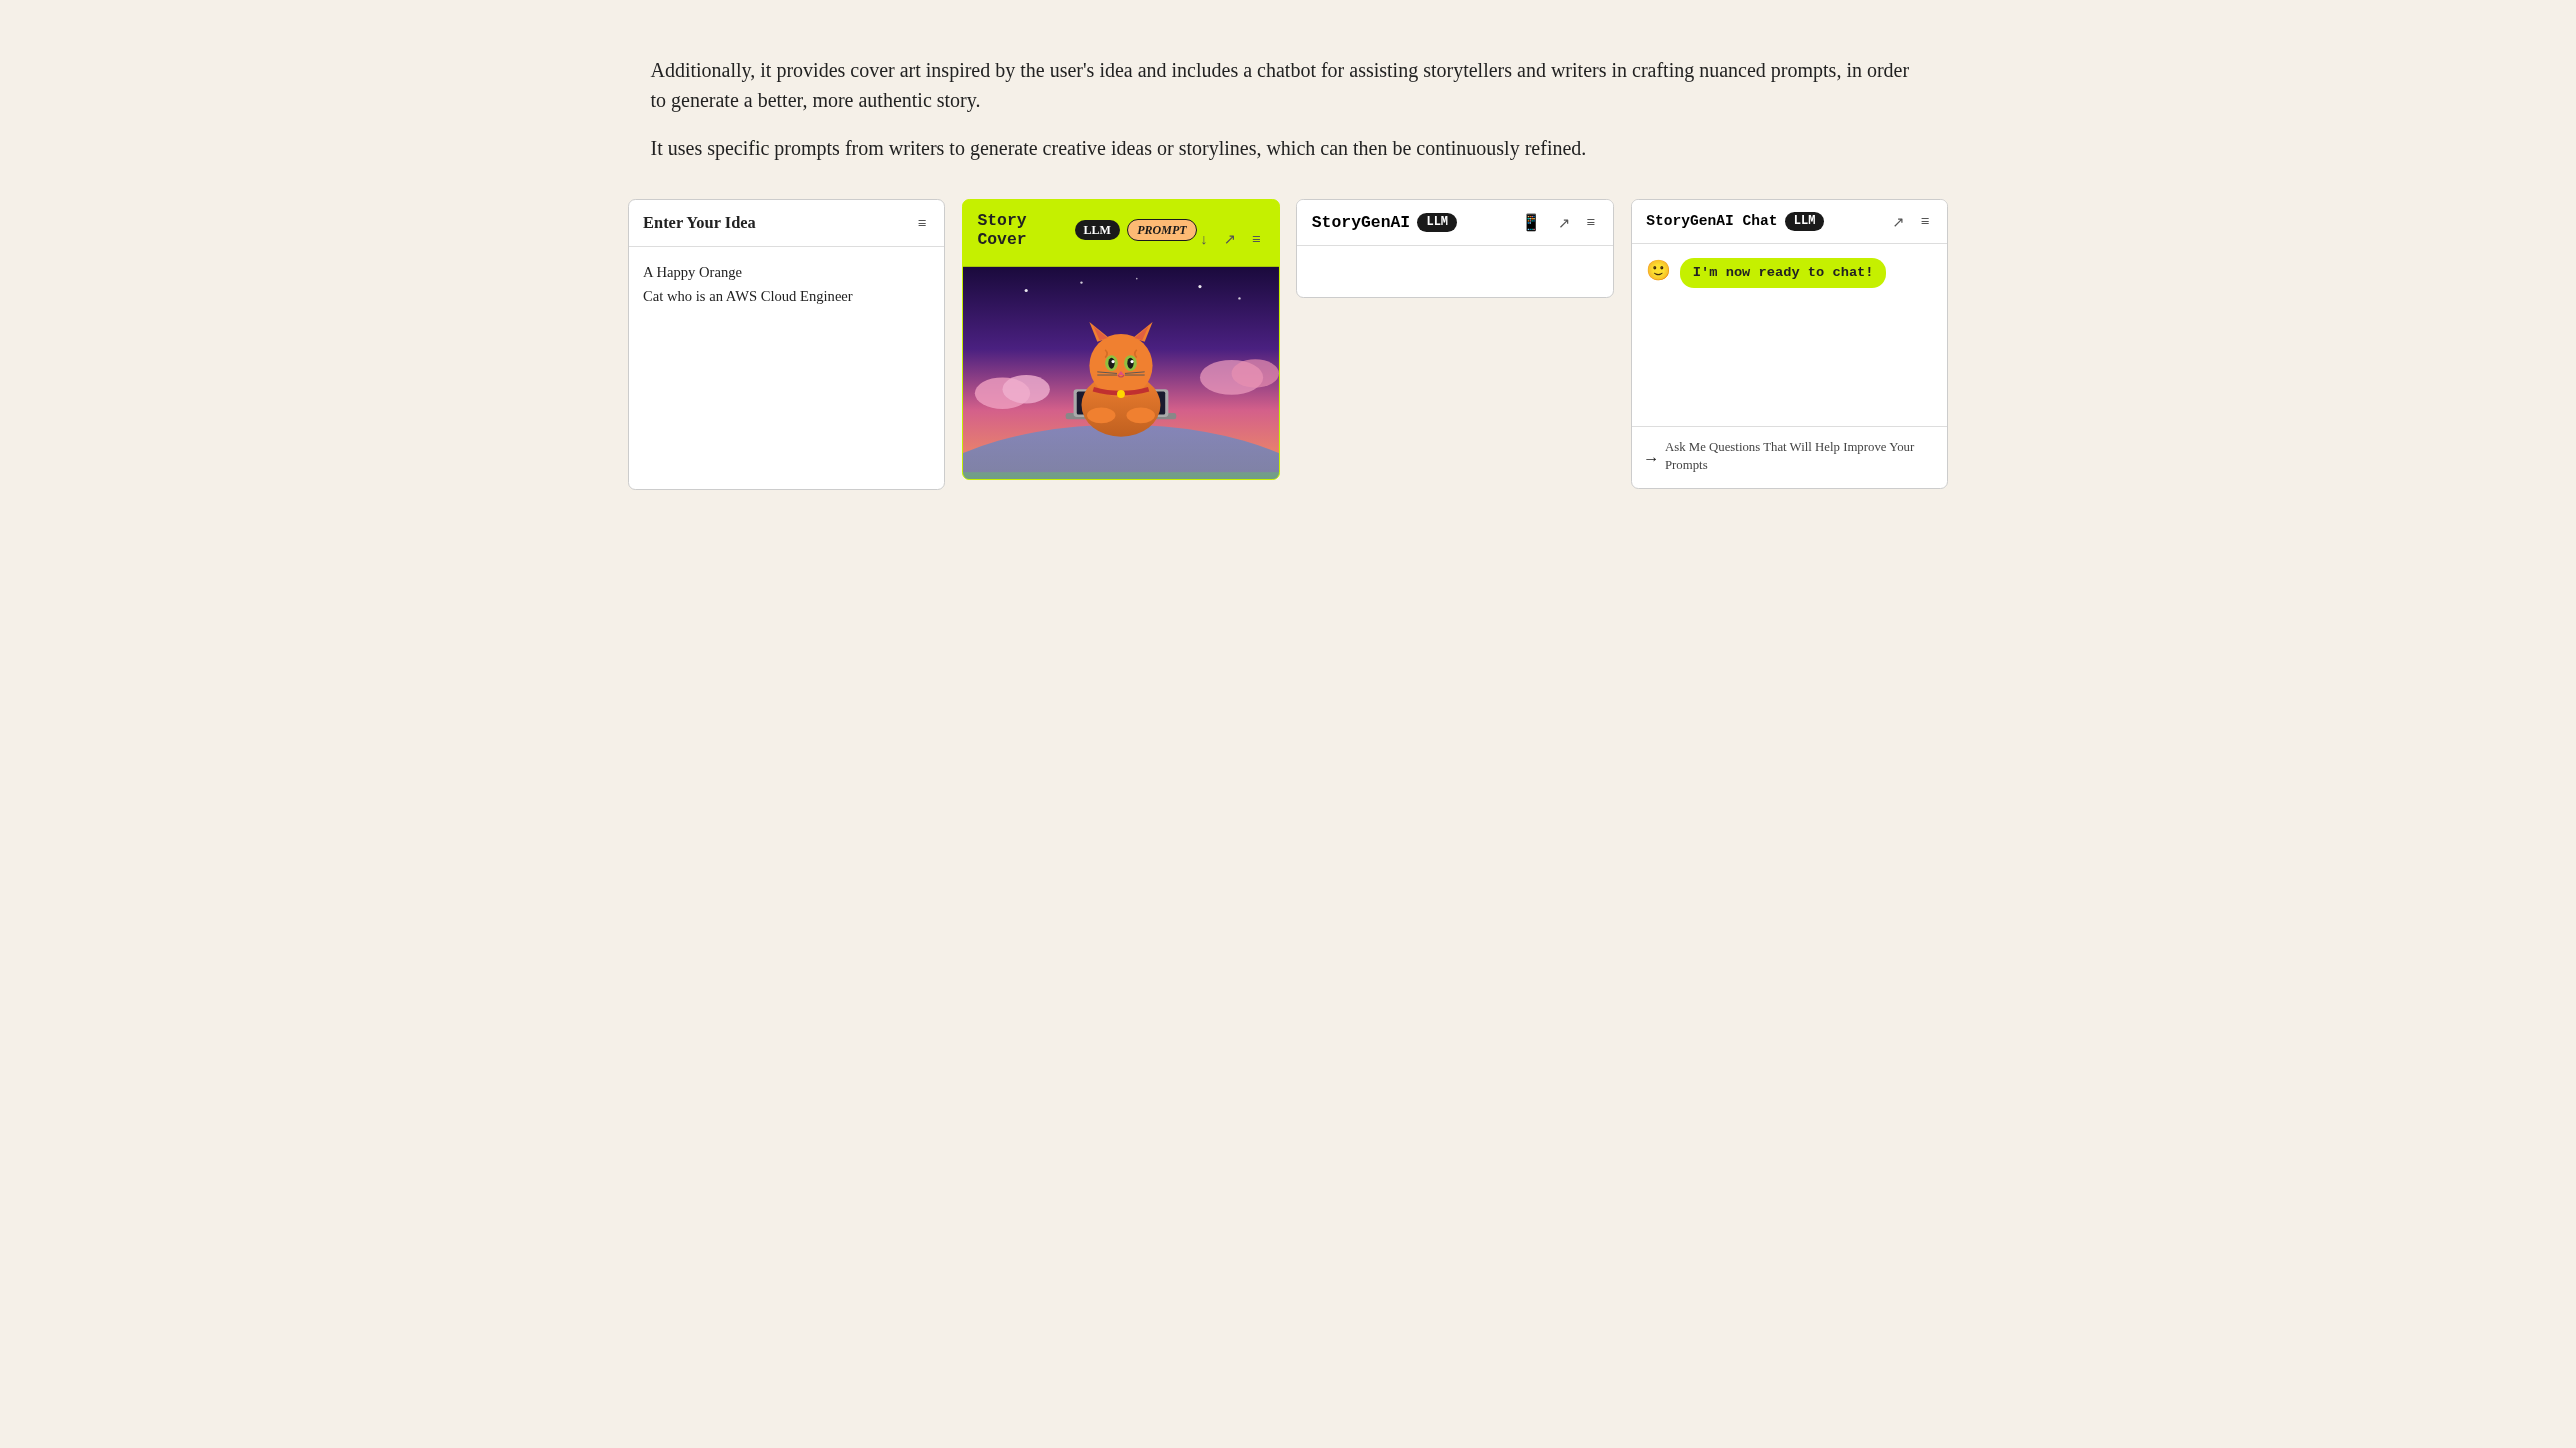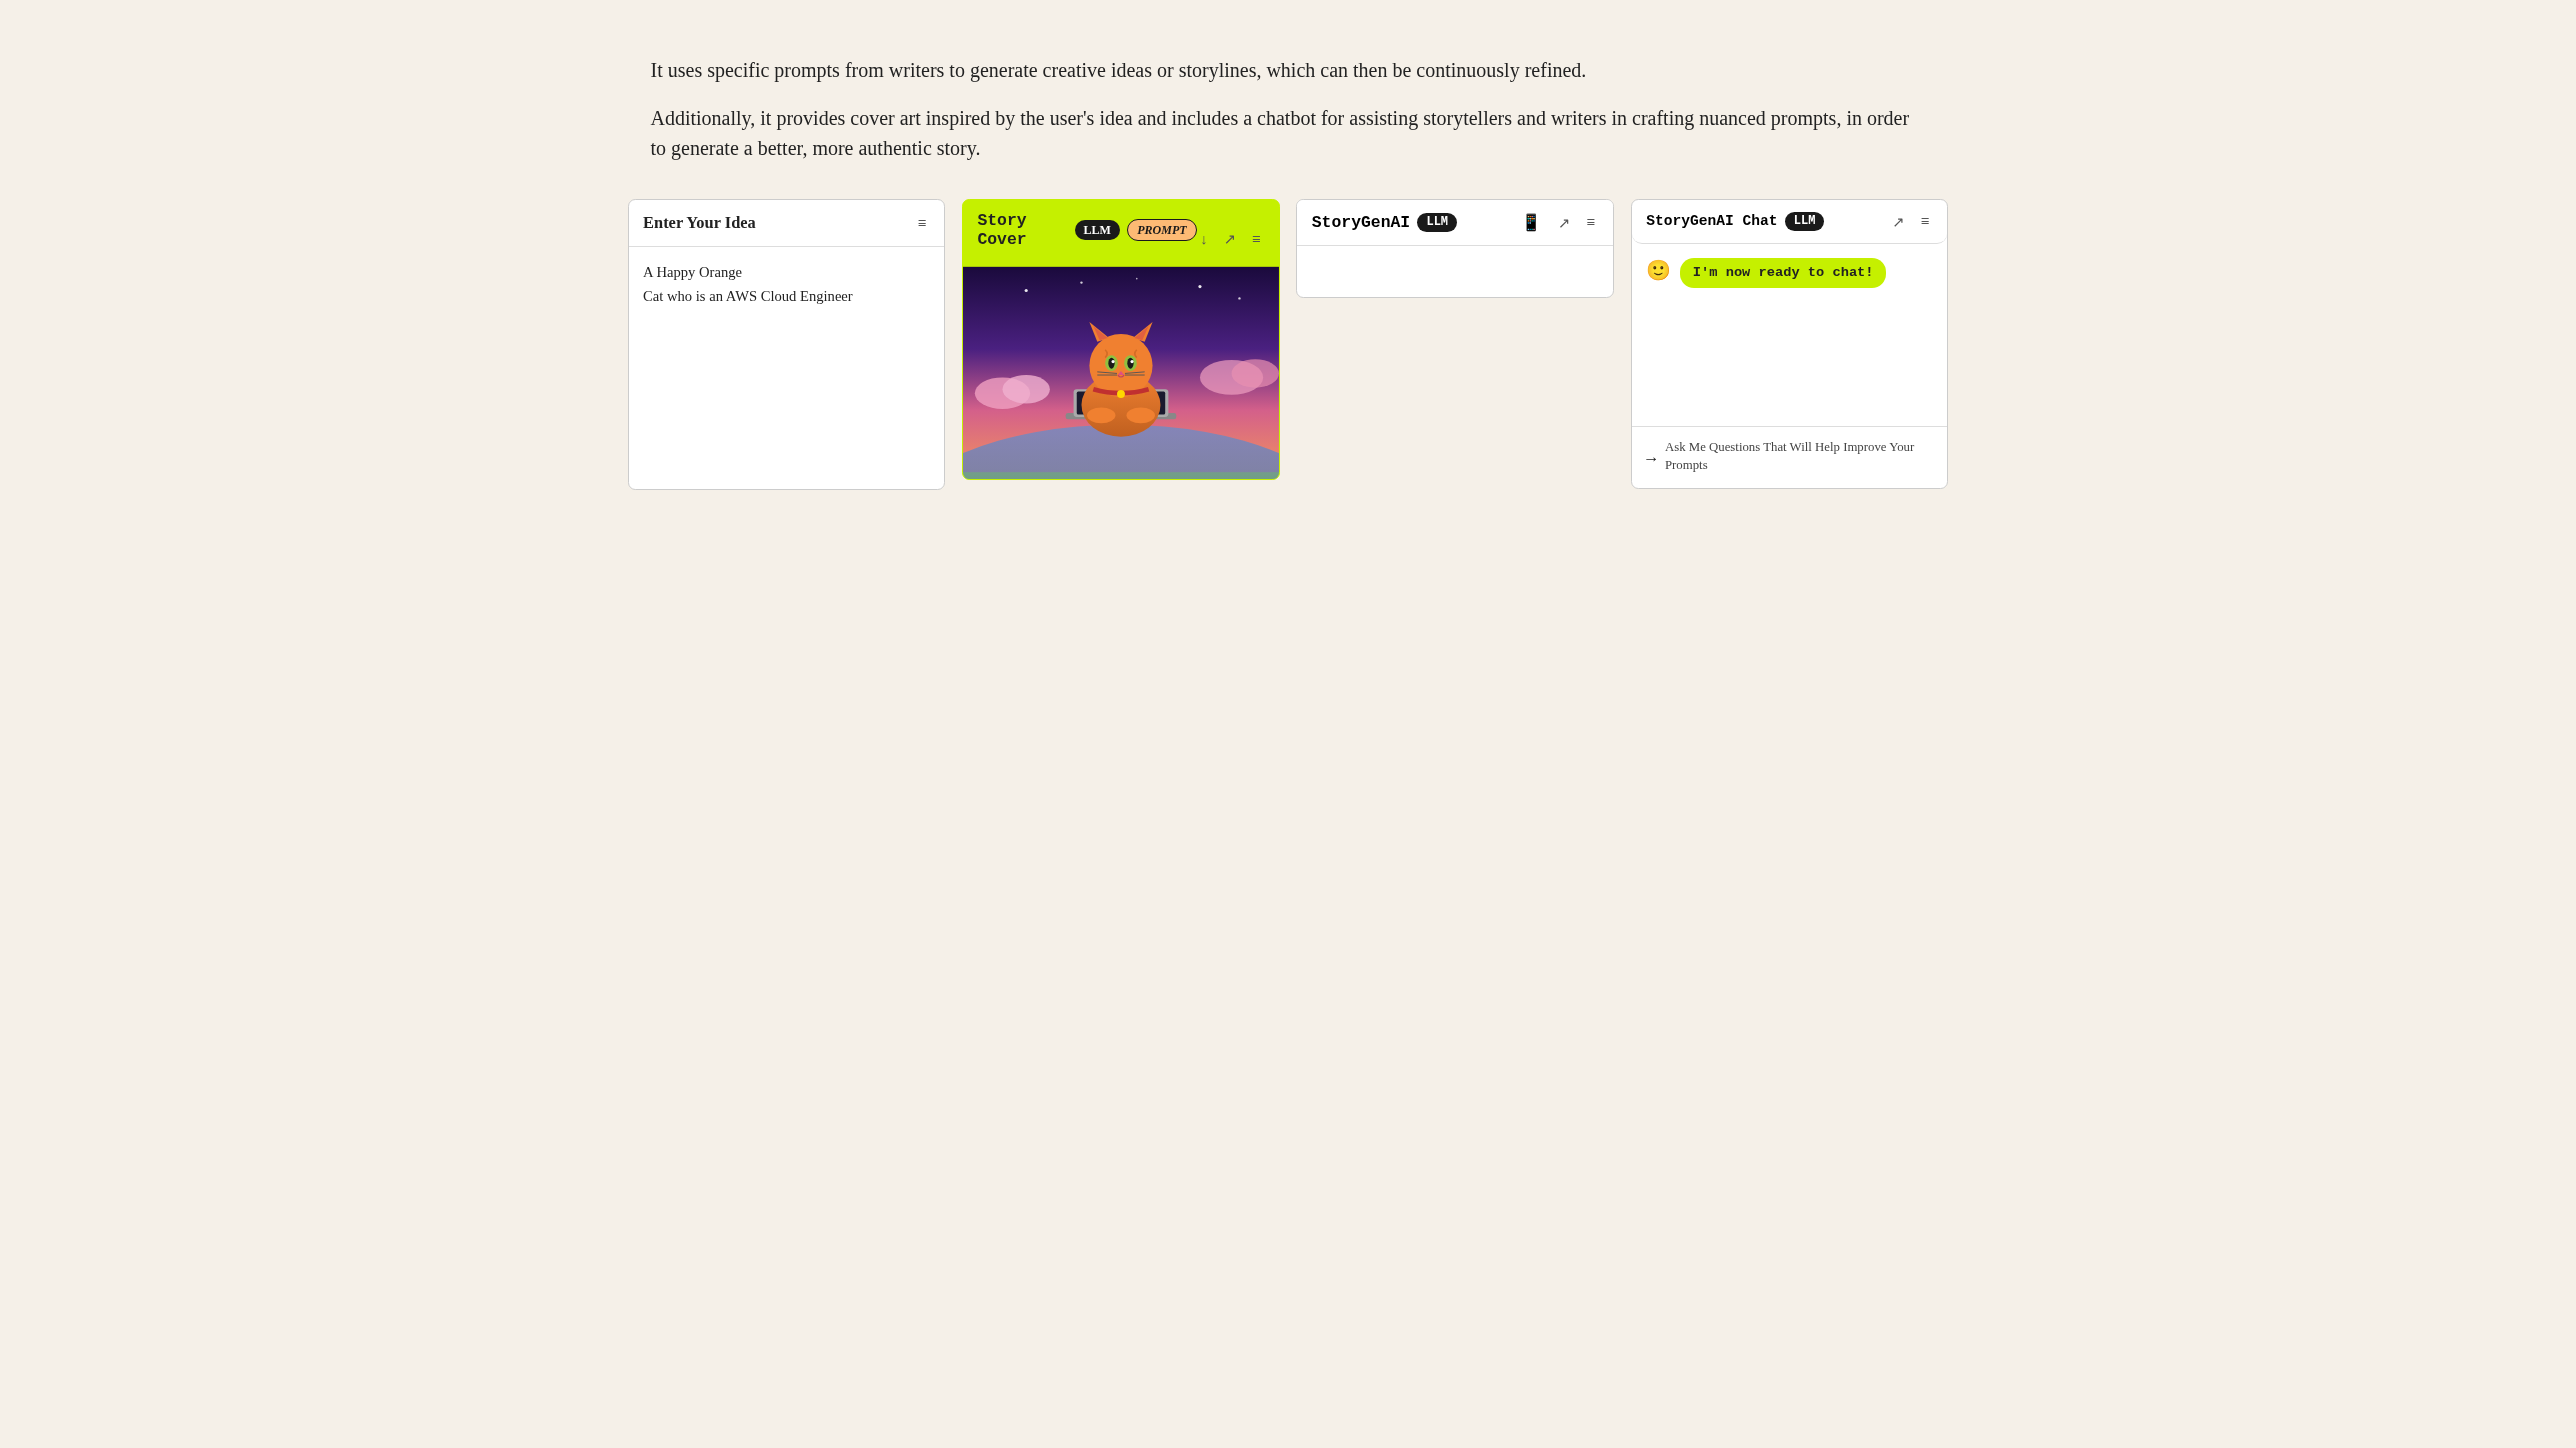--- a/index.html
+++ b/index.html
@@ -173,21 +173,20 @@
     }
 
     
     .card-chat {
       font-family: 'Courier New', monospace;
     }
 
     .card-chat .card-header {
       background: #fff;
       padding: 11px 14.6px;
-      border-radius: 10px;
     }
 
     .chat-header-left {
       display: flex;
       align-items: center;
       gap: 7.3px;
     }
 
     .chat-header-right {
       display: flex;
@@ -249,22 +248,22 @@
     
     .cat-illustration {
       width: 100%;
       height: 219px;
     }
   </style>
 </head>
 <body>
 
 <div class="intro-text">
+  <p>Additionally, it provides cover art inspired by the user's idea and includes a chatbot for assisting storytellers and writers in crafting nuanced prompts, in order to generate a better, more authentic story.</p>
   <p>It uses specific prompts from writers to generate creative ideas or storylines, which can then be continuously refined.</p>
-  <p>Additionally, it provides cover art inspired by the user's idea and includes a chatbot for assisting storytellers and writers in crafting nuanced prompts, in order to generate a better, more authentic story.</p>
 </div>
 
 <div class="cards-row">
 
   <div class="card card-idea">
     <div class="card-header">
       <span class="card-header-title">Enter Your Idea</span>
       <button class="icon-btn" title="Filter">≡</button>
     </div>
     <div class="card-body">

